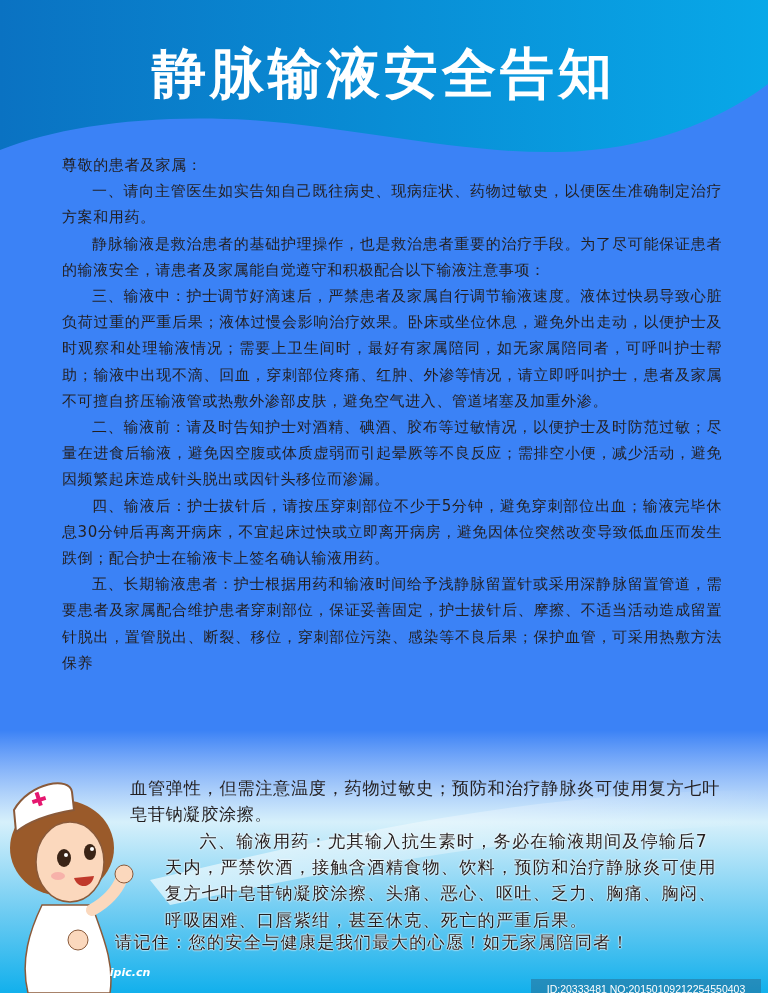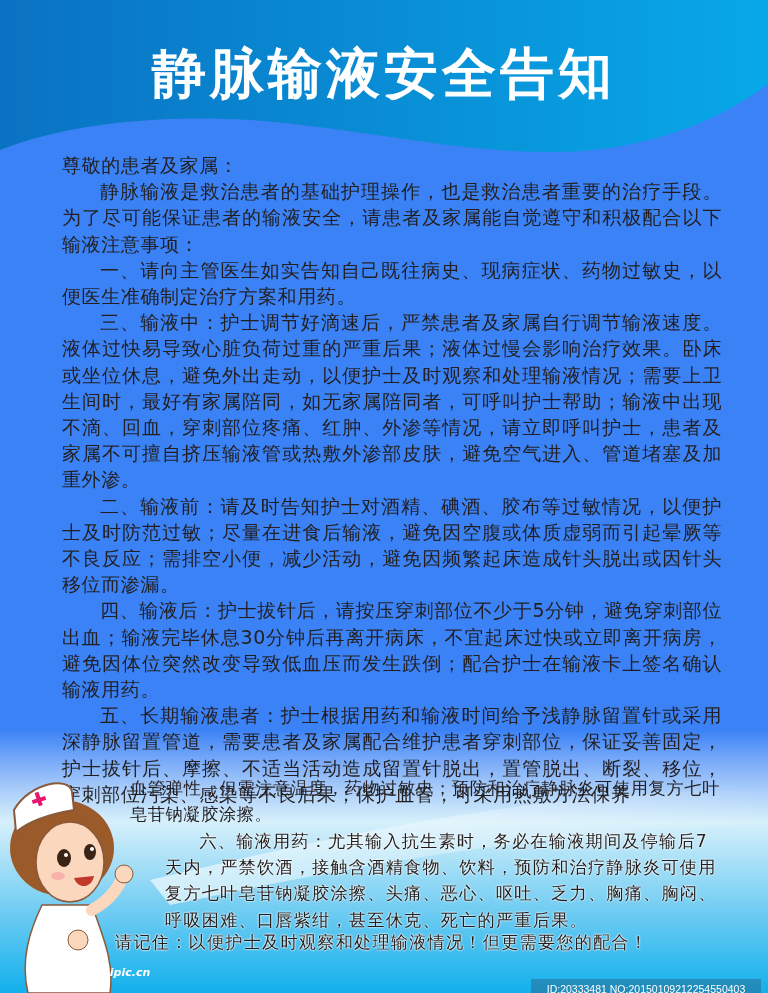--- a/index.html
+++ b/index.html
@@ -12,21 +12,21 @@
     .bottom-wave { position: absolute; left: 0; top: 730px; width: 768px; height: 263px; }
 
     .title {
       position: absolute; left: 0; top: 38px; width: 768px; text-align: center;
       font-size: 54px; font-weight: bold; color: #ffffff; letter-spacing: 4px;
       font-family: "DejaVu Sans", sans-serif;
     }
 
     .body-text {
       position: absolute; left: 62px; top: 152px; width: 660px;
-      font-size: 19px; line-height: 26.2px; color: #231f20;
+      font-size: 15px; line-height: 26.2px; color: #231f20;
       text-align: justify; letter-spacing: 0.6px;
     }
     .body-text p { margin: 0; }
     .indent { text-indent: 2em; }
 
     .tail-block {
       position: absolute; left: 130px; top: 775px; width: 590px;
       font-size: 17.2px; line-height: 26.2px; text-align: justify; letter-spacing: 0.6px;
     }
     .section-six {
@@ -86,35 +86,35 @@
       </linearGradient>
     </defs>
     <rect x="0" y="0" width="768" height="263" fill="url(#bg1)"></rect>
     <path d="M150,150 C320,110 520,60 768,60 L768,95 C560,100 380,130 170,175 Z" fill="url(#bg2)" opacity="0.7"></path>
   </svg>
 
   <div class="title">静脉输液安全告知</div>
 
   <div class="body-text">
     <p>尊敬的患者及家属：</p>
+    <p class="indent">一、请向主管医生如实告知自己既往病史、现病症状、药物过敏史，以便医生准确制定治疗方案和用药。</p>
     <p class="indent">静脉输液是救治患者的基础护理操作，也是救治患者重要的治疗手段。为了尽可能保证患者的输液安全，请患者及家属能自觉遵守和积极配合以下输液注意事项：</p>
-    <p class="indent">一、请向主管医生如实告知自己既往病史、现病症状、药物过敏史，以便医生准确制定治疗方案和用药。</p>
     <p class="indent">三、输液中：护士调节好滴速后，严禁患者及家属自行调节输液速度。液体过快易导致心脏负荷过重的严重后果；液体过慢会影响治疗效果。卧床或坐位休息，避免外出走动，以便护士及时观察和处理输液情况；需要上卫生间时，最好有家属陪同，如无家属陪同者，可呼叫护士帮助；输液中出现不滴、回血，穿刺部位疼痛、红肿、外渗等情况，请立即呼叫护士，患者及家属不可擅自挤压输液管或热敷外渗部皮肤，避免空气进入、管道堵塞及加重外渗。</p>
     <p class="indent">二、输液前：请及时告知护士对酒精、碘酒、胶布等过敏情况，以便护士及时防范过敏；尽量在进食后输液，避免因空腹或体质虚弱而引起晕厥等不良反应；需排空小便，减少活动，避免因频繁起床造成针头脱出或因针头移位而渗漏。</p>
     <p class="indent">四、输液后：护士拔针后，请按压穿刺部位不少于5分钟，避免穿刺部位出血；输液完毕休息30分钟后再离开病床，不宜起床过快或立即离开病房，避免因体位突然改变导致低血压而发生跌倒；配合护士在输液卡上签名确认输液用药。</p>
     <p class="indent">五、长期输液患者：护士根据用药和输液时间给予浅静脉留置针或采用深静脉留置管道，需要患者及家属配合维护患者穿刺部位，保证妥善固定，护士拔针后、摩擦、不适当活动造成留置针脱出，置管脱出、断裂、移位，穿刺部位污染、感染等不良后果；保护血管，可采用热敷方法保养</p>
   </div>
 
   <div class="tail-block">血管弹性，但需注意温度，药物过敏史；预防和治疗静脉炎可使用复方七叶皂苷钠凝胶涂擦。</div>
 
   <div class="section-six">
     <p class="first">六、输液用药：尤其输入抗生素时，务必在输液期间及停输后7天内，严禁饮酒，接触含酒精食物、饮料，预防和治疗静脉炎可使用复方七叶皂苷钠凝胶涂擦、头痛、恶心、呕吐、乏力、胸痛、胸闷、呼吸困难、口唇紫绀，甚至休克、死亡的严重后果。</p>
   </div>
 
-  <div class="reminder">请记住：以便护士及时观察和处理输液情况！但更需要您的配合！</div>
+  <div class="reminder">请记住：您的安全与健康是我们最大的心愿！如无家属陪同者！</div>
 
   <svg class="nurse" viewBox="0 0 165 223">
 
     <ellipse cx="62" cy="78" rx="52" ry="48" fill="#9a5a2a"></ellipse>
 
     <path d="M14,40 C30,12 70,6 72,22 L74,40 C50,44 28,52 16,62 Z" fill="#ffffff" stroke="#8a5a3a" stroke-width="2"></path>
     <rect x="32" y="28" width="14" height="4" fill="#e5176f" transform="rotate(-18 39 30)"></rect>
     <rect x="37" y="22" width="4" height="14" fill="#e5176f" transform="rotate(-18 39 30)"></rect>
 
     <ellipse cx="70" cy="92" rx="34" ry="40" fill="#fbd8bd" stroke="#8a5a3a" stroke-width="1.5"></ellipse>

